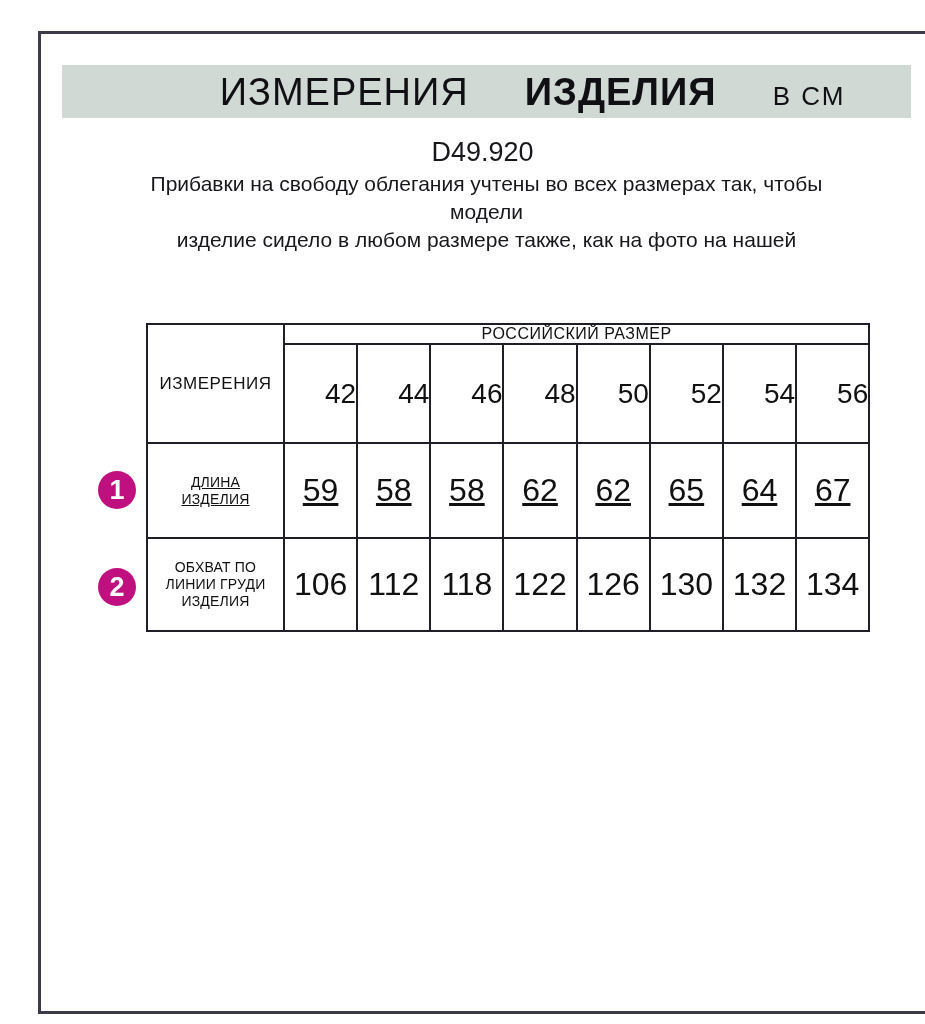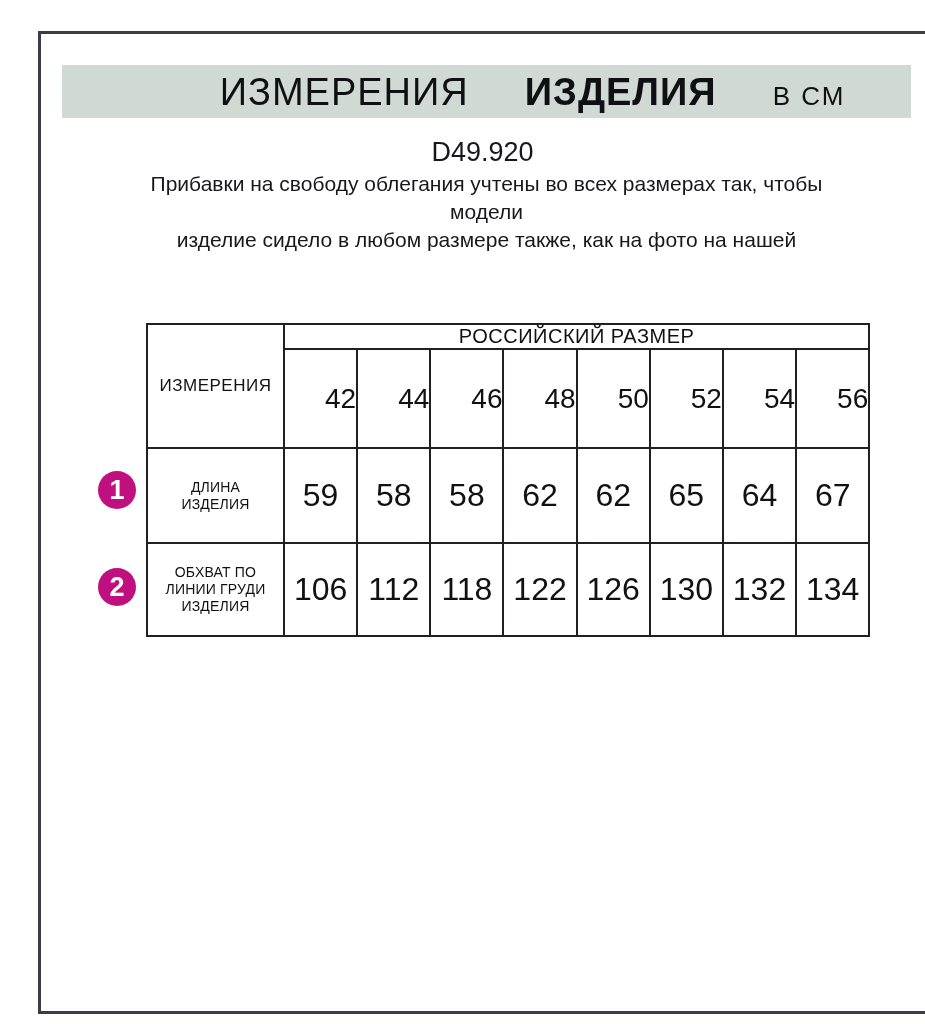--- a/index.html
+++ b/index.html
@@ -87,25 +87,25 @@
     border: 2px solid var(--table-line);
     text-align: center;
     vertical-align: middle;
     background: #fff;
     font-weight: 400;
   }
   .col-label { width: 137px; }
   .col-size  { width: 68px; }
   .row-group  { height: 20px; }
   .row-sizes  { height: 99px; }
-  .row-data-1 { height: 95px; }
+  .row-data-1 { height: 95px; text-decoration: underline; }
   .row-data-2 { height: 93px; }
 
   .corner-cell { font-size: 17px; letter-spacing: 0.5px; }
-  .group-cell  { font-size: 20px; letter-spacing: 0.5px; font-weight: 400; }
+  .group-cell  { font-size: 16px; letter-spacing: 0.5px; font-weight: 400; }
   .size-cell   { font-size: 28px; font-weight: 700; padding-left: 40px; }
   .label-cell  { font-size: 14px; line-height: 17px; letter-spacing: 0.2px; }
   .value-cell  { font-size: 32px; }
 
   .badge {
     position: absolute;
     width: 38px; height: 38px;
     border-radius: 50%;
     background: var(--badge-color);
     display: flex;

